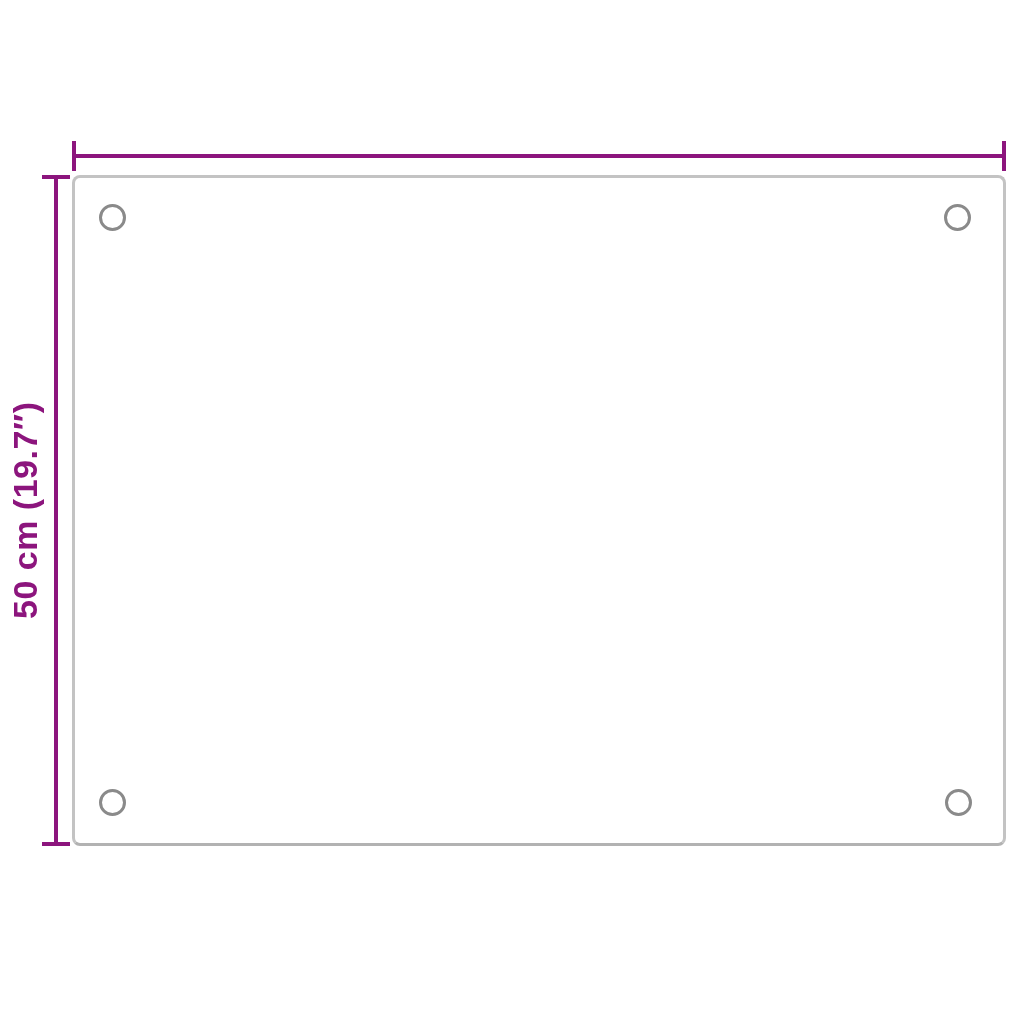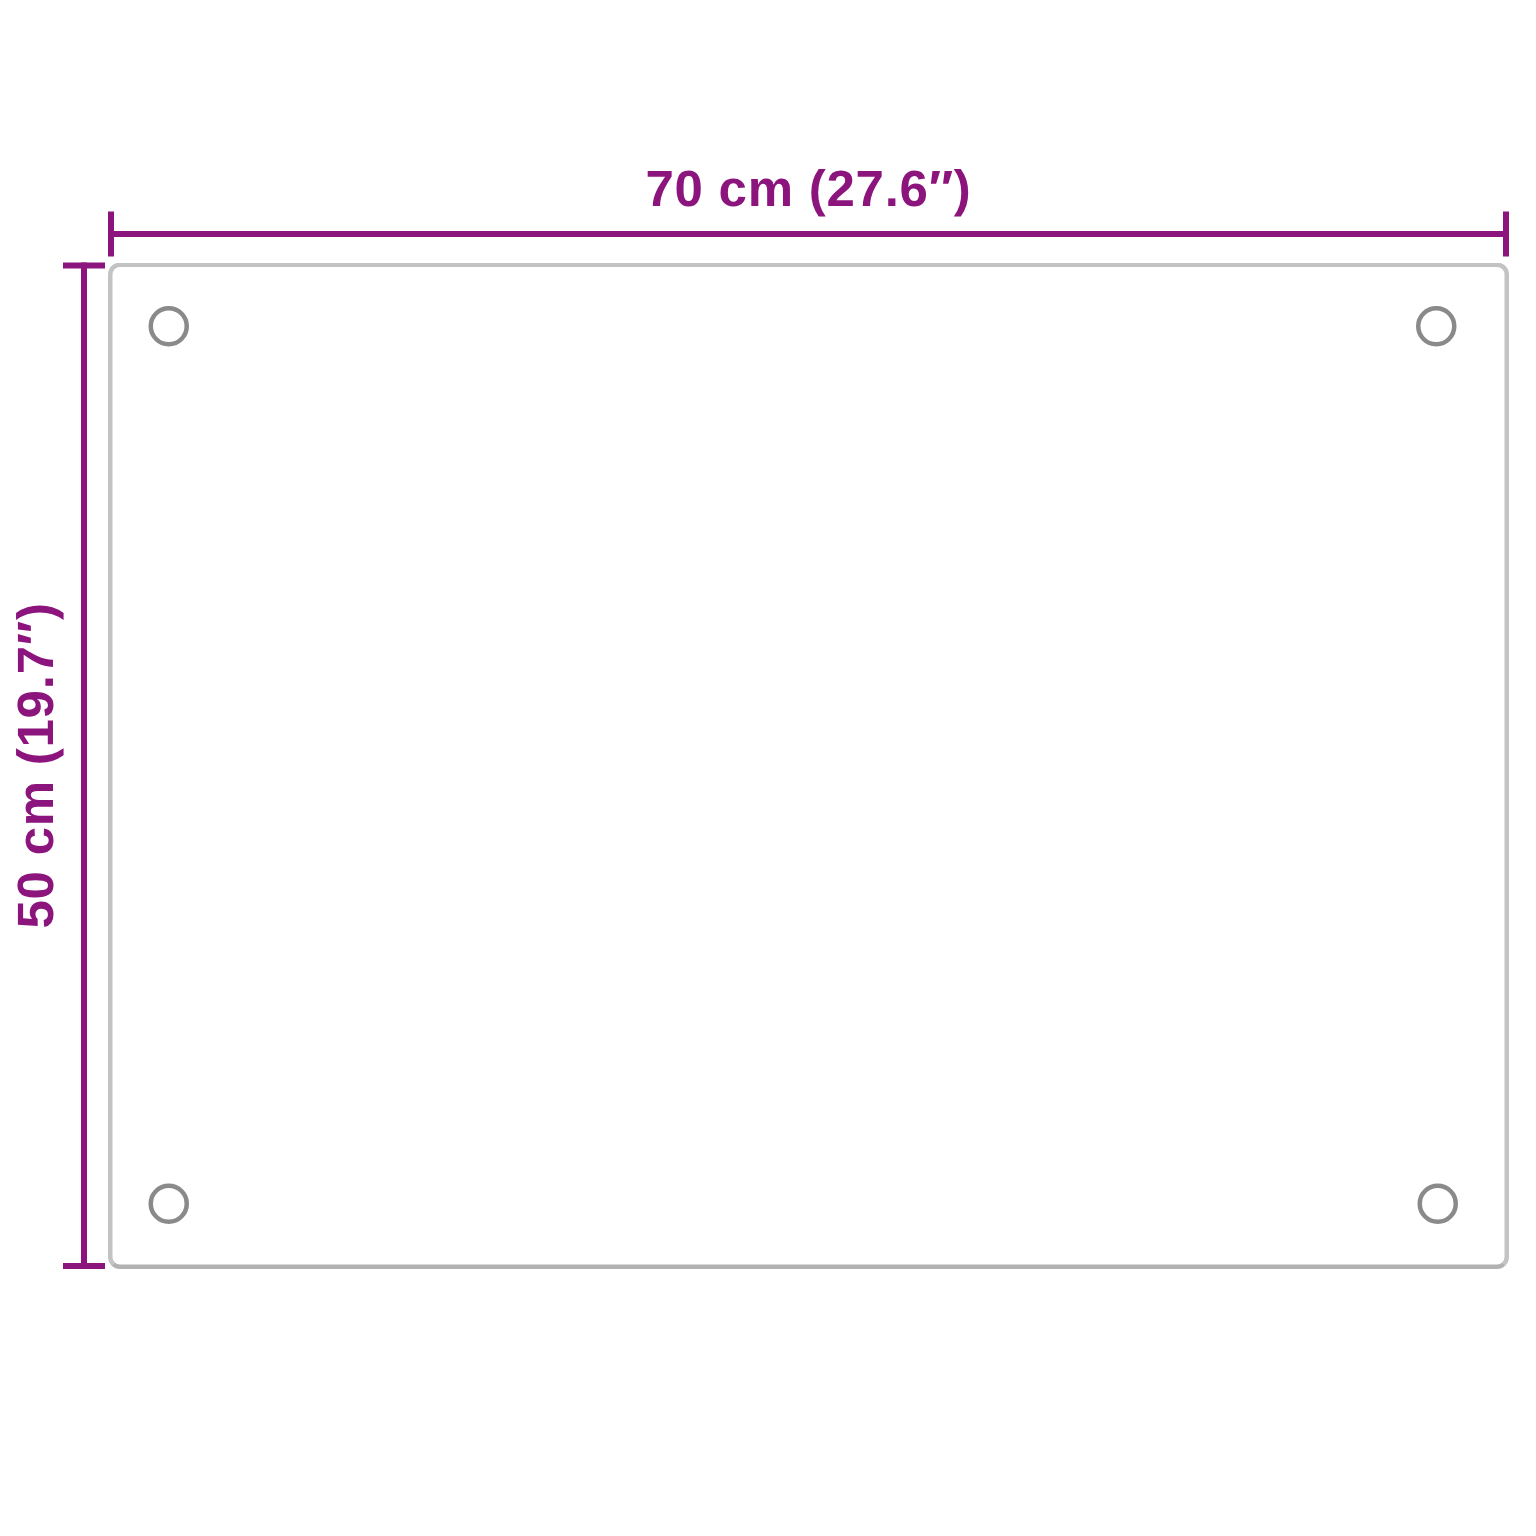--- a/index.html
+++ b/index.html
@@ -114,21 +114,20 @@
   .hole-tl { left: 24px;  top: 26px; }
   .hole-tr { right: 32px; top: 26px; }
   .hole-bl { left: 24px;  bottom: 27px; }
   .hole-br { right: 31px; bottom: 27px; }
 </style>
 </head>
 <body>
 
 <div class="stage">
 
-  <div class="dim-label dim-label-width">70 cm (27.6″)</div>
 
   <div class="dim-line-h">
     <span class="tick tick-start"></span>
     <span class="tick tick-end"></span>
   </div>
 
   <div class="dim-label dim-label-height">50 cm (19.7″)</div>
 
   <div class="dim-line-v">
     <span class="tick tick-start"></span>

